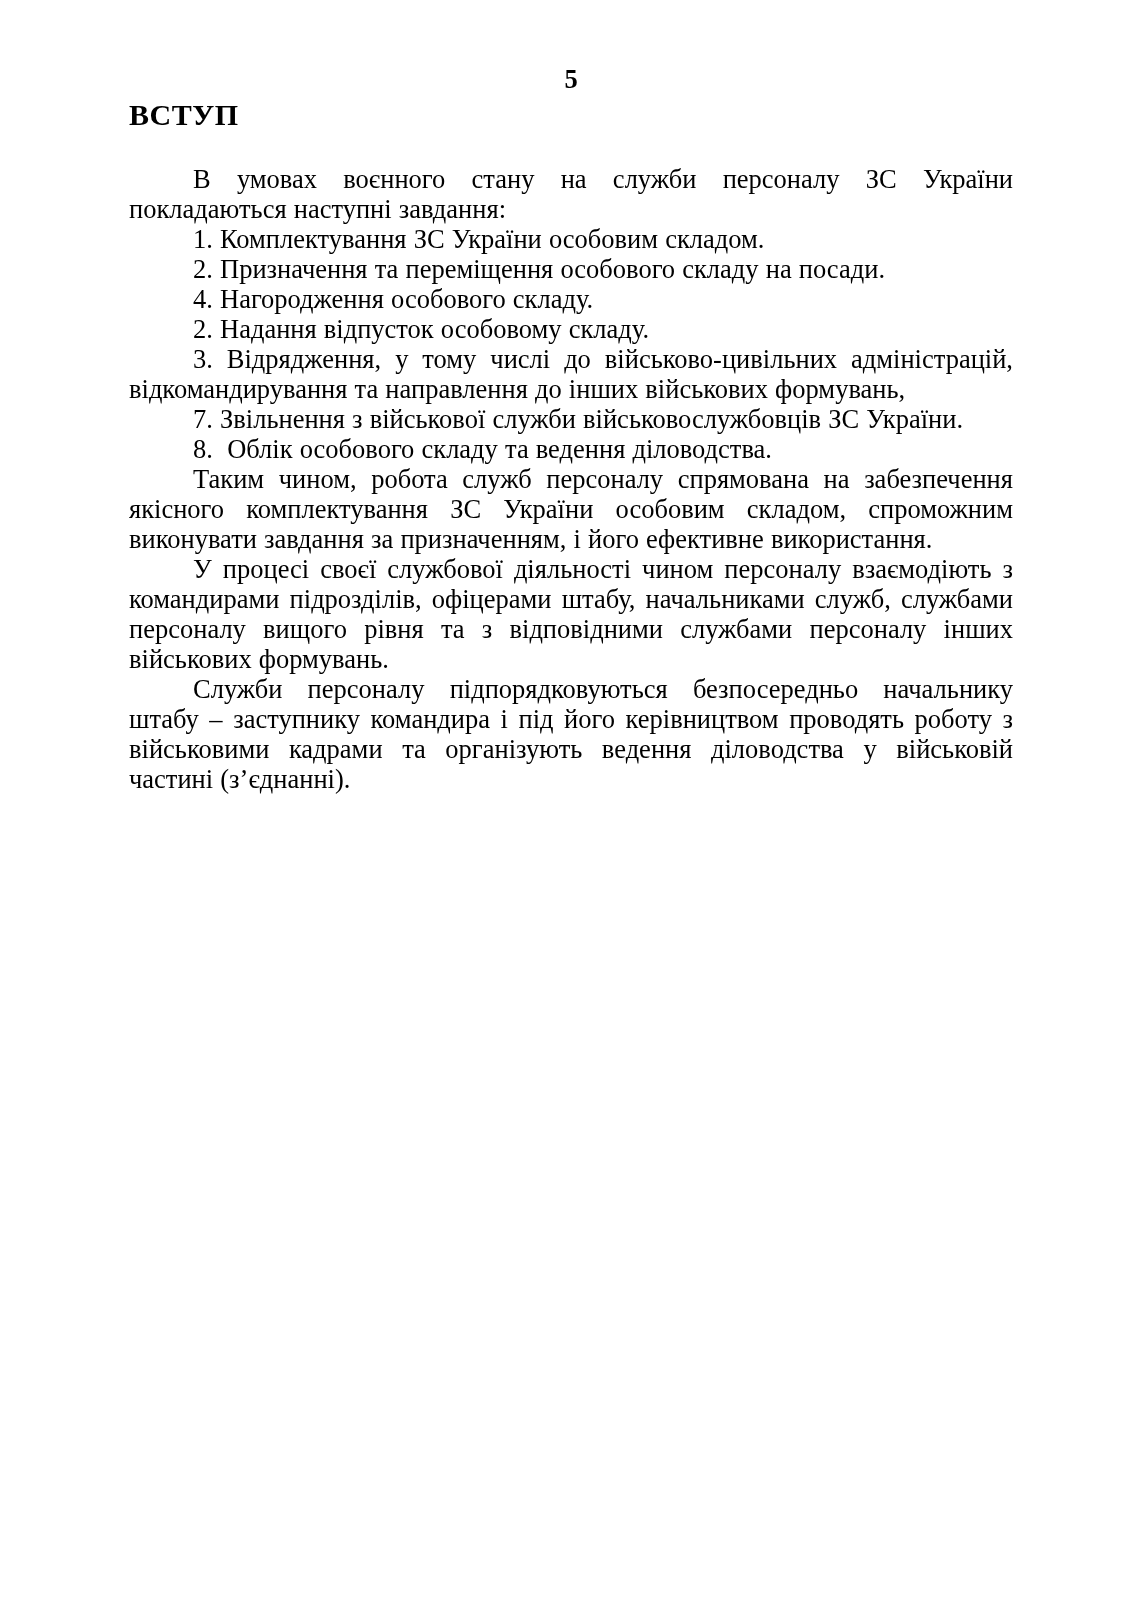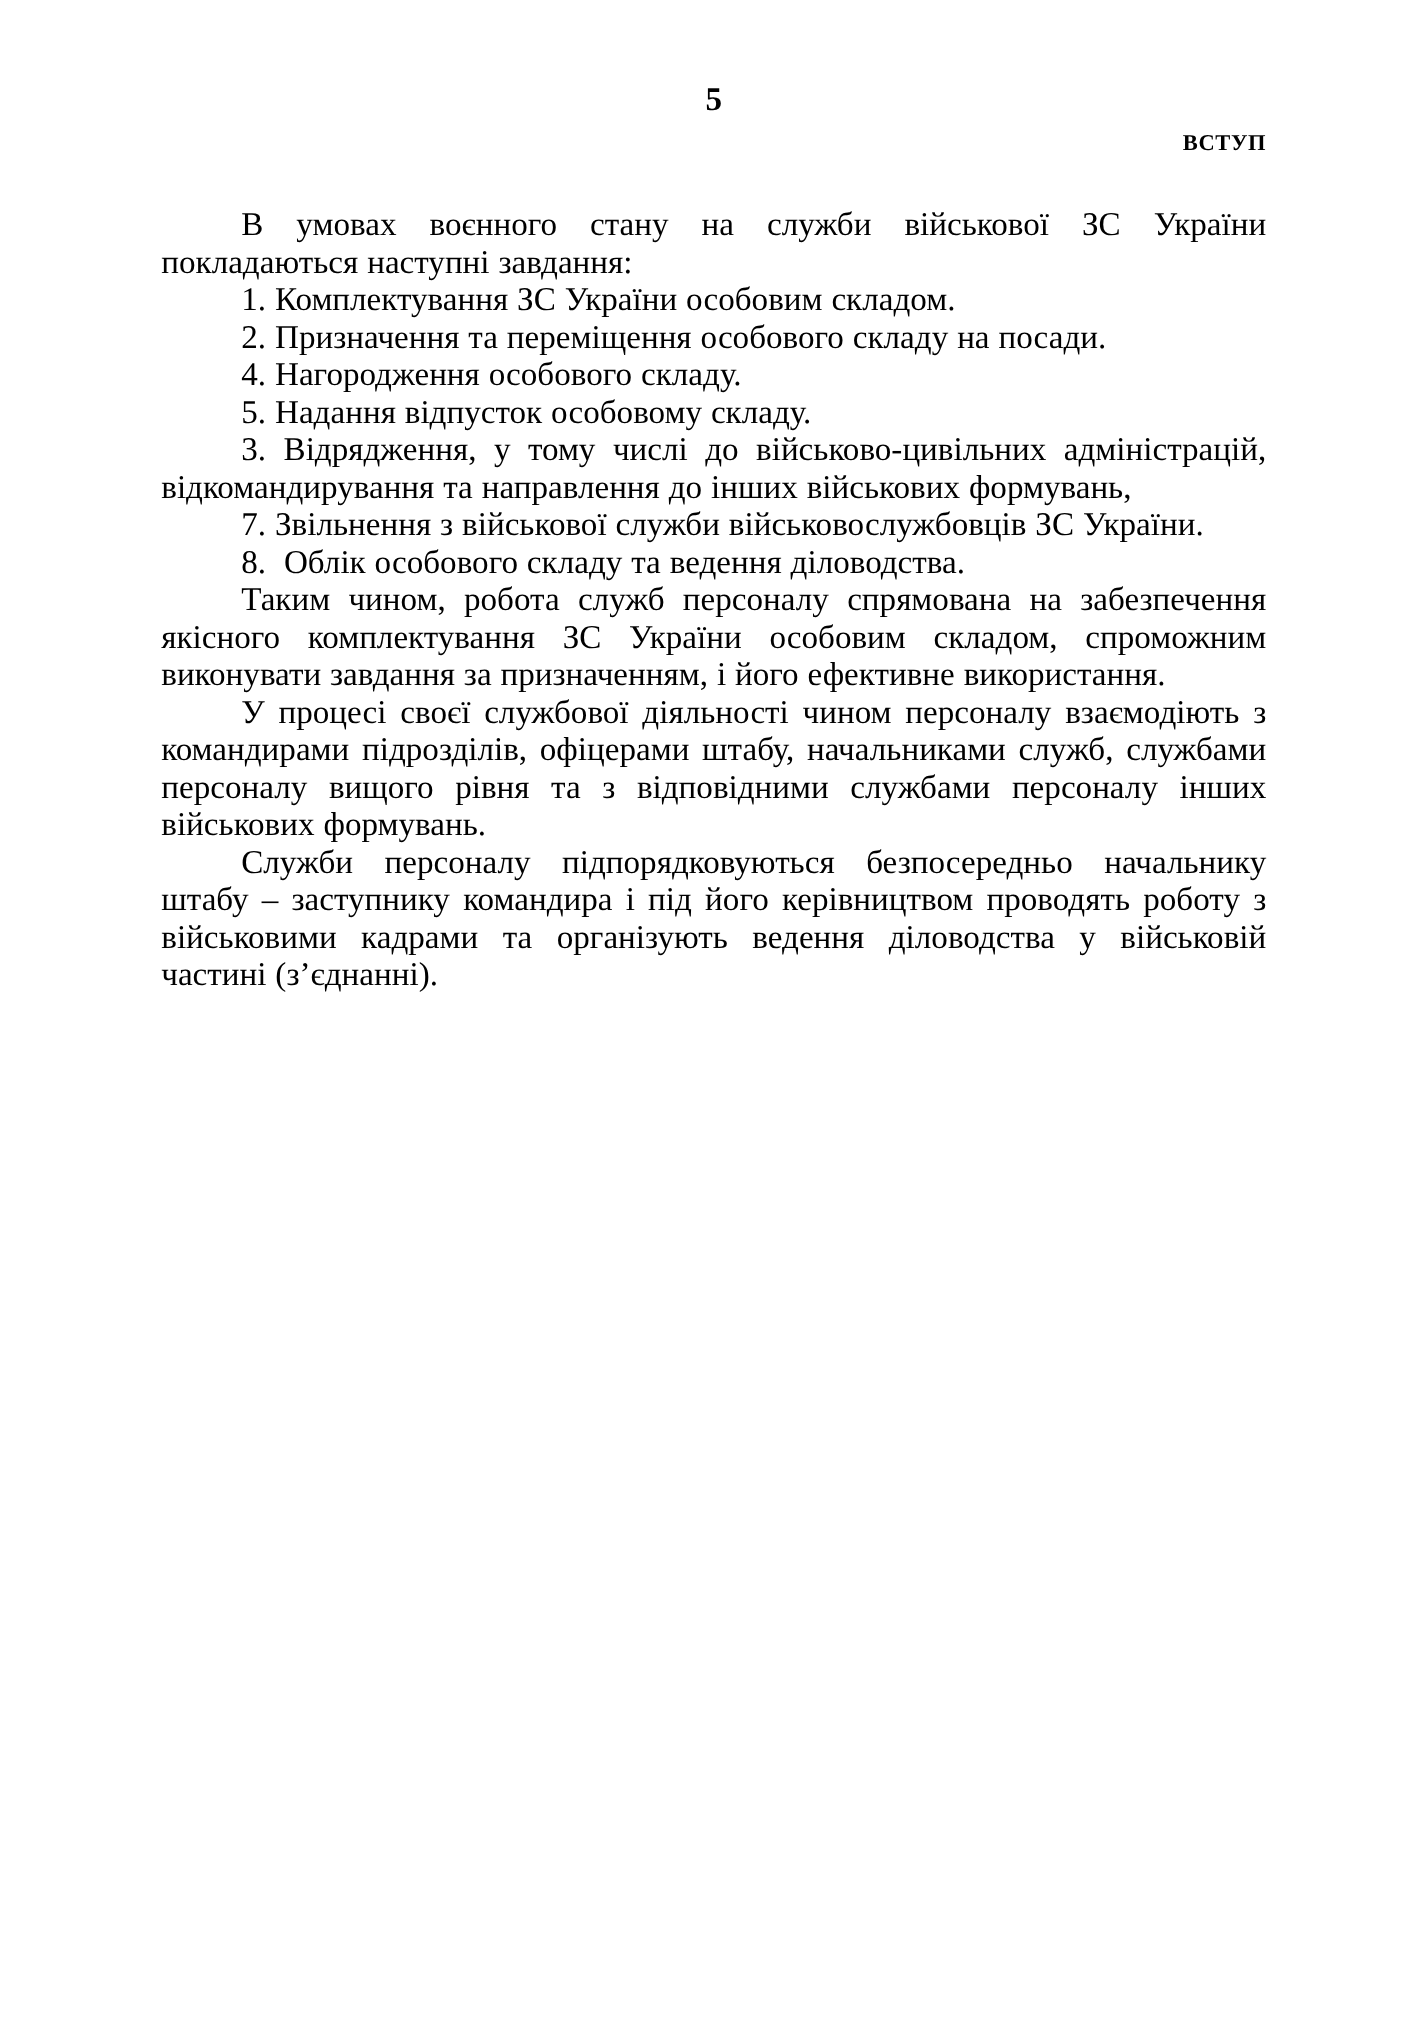--- a/index.html
+++ b/index.html
@@ -22,23 +22,23 @@
     padding: 64px 129px 0 129px;
     background: #ffffff;
   }
   .page-number {
     text-align: center;
     font-weight: bold;
     font-size: 26.5px;
     line-height: 31px;
   }
   .doc-title {
-    text-align: right;
+    text-align: left;
     font-weight: bold;
-    font-size: 18px;
+    font-size: 30px;
     line-height: 31px;
     margin-top: 4px;
     margin-bottom: 34px;
     letter-spacing: 0.5px;
   }
   .doc-body p.para {
     margin: 0;
     font-size: 26.5px;
     line-height: 30px;
     text-align: justify;
@@ -47,25 +47,25 @@
     word-spacing: 0.5px;
   }
 </style>
 </head>
 <body>
 
 <div class="page">
   <div class="page-number">5</div>
   <div class="doc-title">ВСТУП</div>
   <div class="doc-body">
-      <p class="para">В умовах воєнного стану на служби військової ЗС України покладаються наступні завдання:</p>
+      <p class="para">В умовах воєнного стану на служби персоналу ЗС України покладаються наступні завдання:</p>
       <p class="para">1. Комплектування ЗС України особовим складом.</p>
       <p class="para">2. Призначення та переміщення особового складу на посади.</p>
       <p class="para">4. Нагородження особового складу.</p>
-      <p class="para">5. Надання відпусток особовому складу.</p>
+      <p class="para">2. Надання відпусток особовому складу.</p>
       <p class="para">3. Відрядження, у тому числі до військово-цивільних адміністрацій, відкомандирування та направлення до інших військових формувань,</p>
       <p class="para">7. Звільнення з військової служби військовослужбовців ЗС України.</p>
       <p class="para">8.  Облік особового складу та ведення діловодства.</p>
       <p class="para">Таким чином, робота служб персоналу спрямована на забезпечення якісного комплектування ЗС України особовим складом, спроможним виконувати завдання за призначенням, і його ефективне використання.</p>
       <p class="para">У процесі своєї службової діяльності чином персоналу взаємодіють з командирами підрозділів, офіцерами штабу, начальниками служб, службами персоналу вищого рівня та з відповідними службами персоналу інших військових формувань.</p>
       <p class="para">Служби персоналу підпорядковуються безпосередньо начальнику штабу – заступнику командира і під його керівництвом проводять роботу з військовими кадрами та організують ведення діловодства у військовій частині (з’єднанні).</p>
     </div>
 </div>
 
 </body></html>

